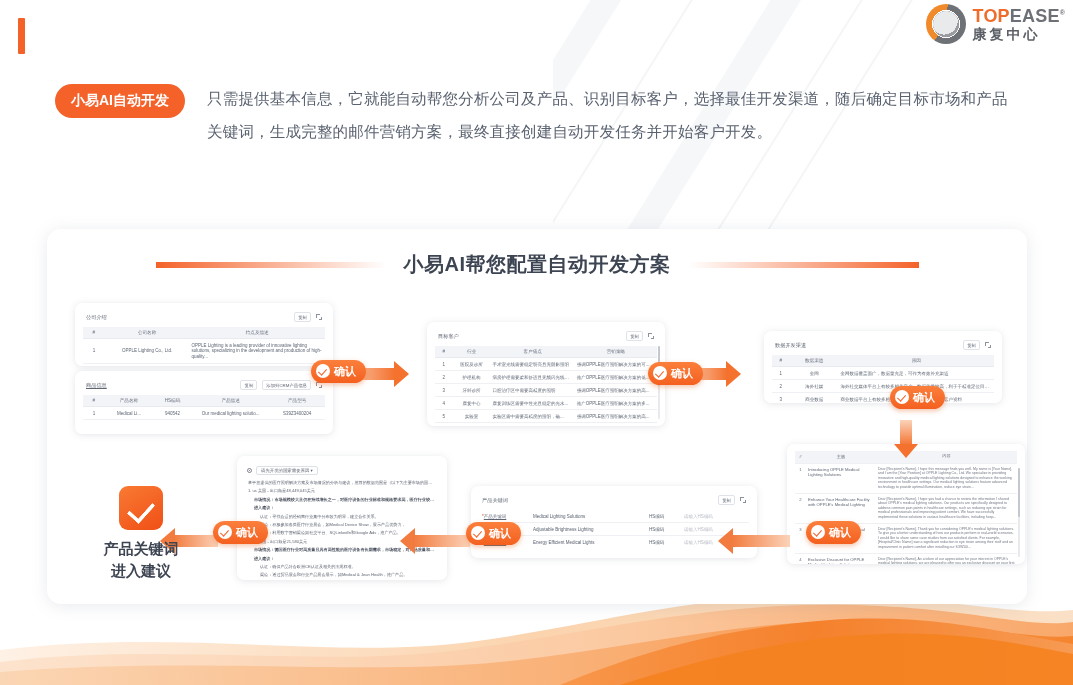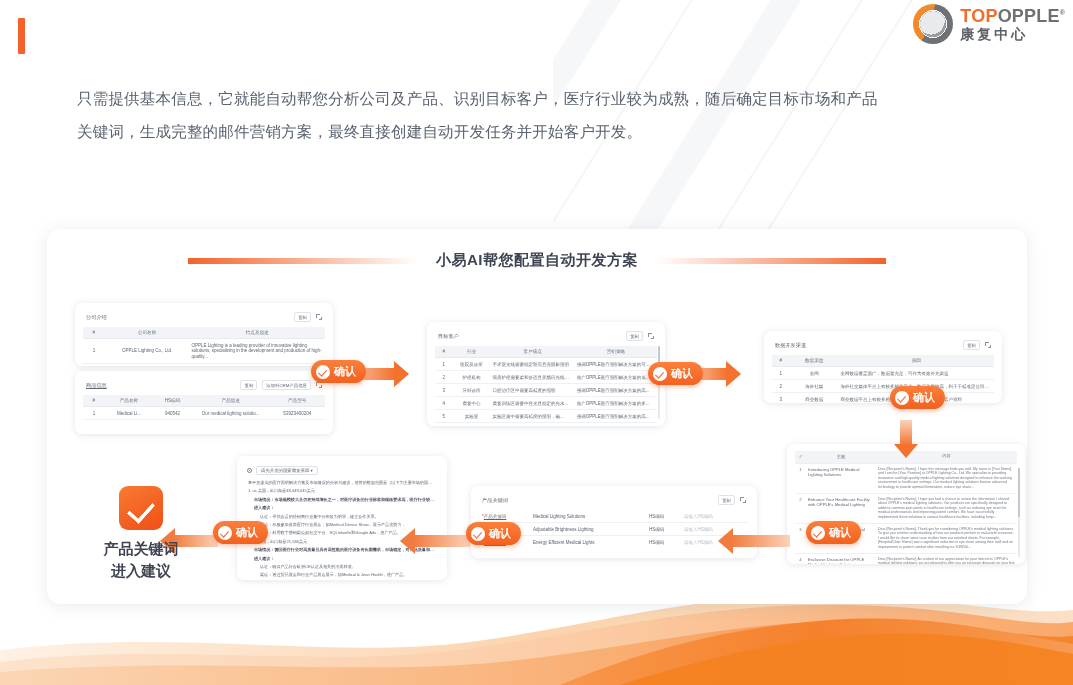--- a/index.html
+++ b/index.html
@@ -67,21 +67,21 @@
   .card{
     position:absolute; left:47px; top:229px; width:980px; height:375px;
     background:#fff; border-radius:14px;
     box-shadow:0 2px 16px rgba(120,130,150,.17);
     z-index:3;
   }
   .sec-title{ display:flex; align-items:center; justify-content:center; gap:0; padding-top:22px;}
   .sec-line{ height:6px; width:230px; }
   .sec-line.l{ background:linear-gradient(90deg,#f4622a,rgba(244,98,42,0)); margin-right:18px;}
   .sec-line.r{ background:linear-gradient(90deg,rgba(244,98,42,0),#f4622a); margin-left:18px;}
-  .sec-title h2{ font-size:15px; color:#3d4452; font-weight:bold; white-space:nowrap; letter-spacing:.5px;}
+  .sec-title h2{ font-size:20px; color:#3d4452; font-weight:bold; white-space:nowrap; letter-spacing:.5px;}
 
   
   .panel{
     position:absolute; background:#fff; border-radius:7px;
     box-shadow:0 1px 7px rgba(130,140,160,.22);
     padding:7px 8px; overflow:hidden;
   }
   .p-head{ display:flex; align-items:center; justify-content:space-between; padding:2px 3px 5px; }
   .p-title{ font-size:5.2px; color:#5f6672; }
   .p-actions{ display:flex; align-items:center; gap:5px; }
@@ -143,21 +143,21 @@
   .kw-ph{ font-size:4.5px; color:#b6bbc4; width:62px; flex:none;}
 
   
   .em-row{ display:flex; gap:4px; padding:3px 2px; border-bottom:0.5px solid #eef0f3;}
   .em-n{ width:7px; font-size:4.2px; color:#6a7180; text-align:center; flex:none;}
   .em-s{ width:66px; font-size:4.2px; color:#5d6573; line-height:5.6px; flex:none;}
   .em-b{ flex:1; font-size:3.5px; color:#707783; line-height:4.6px; overflow:hidden; max-height:24px;}
 
   
   .confirm{
-    position:absolute; z-index:9; display:flex; align-items:center; gap:4px;
+    position:absolute; z-index:9; display:flex; align-items:flex-start; gap:4px;
     background:linear-gradient(180deg,#fb7f3c,#f4601f);
     color:#fff; font-size:11px; font-weight:bold; border-radius:999px;
     padding:4px 10px 4px 5px; box-shadow:0 2px 5px rgba(230,110,50,.4);
     white-space:nowrap;
   }
   .confirm .ck{
     width:14px;height:14px;border-radius:50%;background:#fff;flex:none;position:relative;
   }
   .confirm .ck::after{
     content:""; position:absolute; left:4px; top:3.2px; width:4px; height:7px;
@@ -232,34 +232,35 @@
   <i style="left:250px; top:-180px;"></i>
   <i class="w" style="left:330px; top:-180px;"></i>
   <i style="left:420px; top:-180px;"></i>
   <i style="left:470px; top:-180px;"></i>
 </div>
 
 <div class="logo">
   <div class="logo-mark"></div>
   <div class="logo-text">
     <div class="logo-en">
-      <span class="t">TOP</span><span class="e">OPPLE</span><sup>®</sup>
+      <span class="t">TOP</span><span class="e">EASE</span><sup>®</sup>
     </div>
     <div class="logo-cn">康复中心</div>
   </div>
 </div>
 
 <div class="header">
   <div class="title-row">
     <div class="title-bar"></div>
   </div>
 </div>
 
 <div class="desc-row">
-  <div class="desc-text">只需提供基本信息，它就能自动帮您分析公司及产品、识别目标客户，医疗行业较为成熟，随后确定目标市场和产品关键词，生成完整的邮件营销方案，最终直接创建自动开发任务并开始客户开发。</div>
+  <div class="pill">小易AI自动开发</div>
+  <div class="desc-text">只需提供基本信息，它就能自动帮您分析公司及产品、识别目标客户，选择最佳开发渠道，随后确定目标市场和产品关键词，生成完整的邮件营销方案，最终直接创建自动开发任务并开始客户开发。</div>
 </div>
 
 <div class="card">
 
   <div class="sec-title">
     <div class="sec-line l"></div>
     <h2>小易AI帮您配置自动开发方案</h2>
     <div class="sec-line r"></div>
   </div>
 

